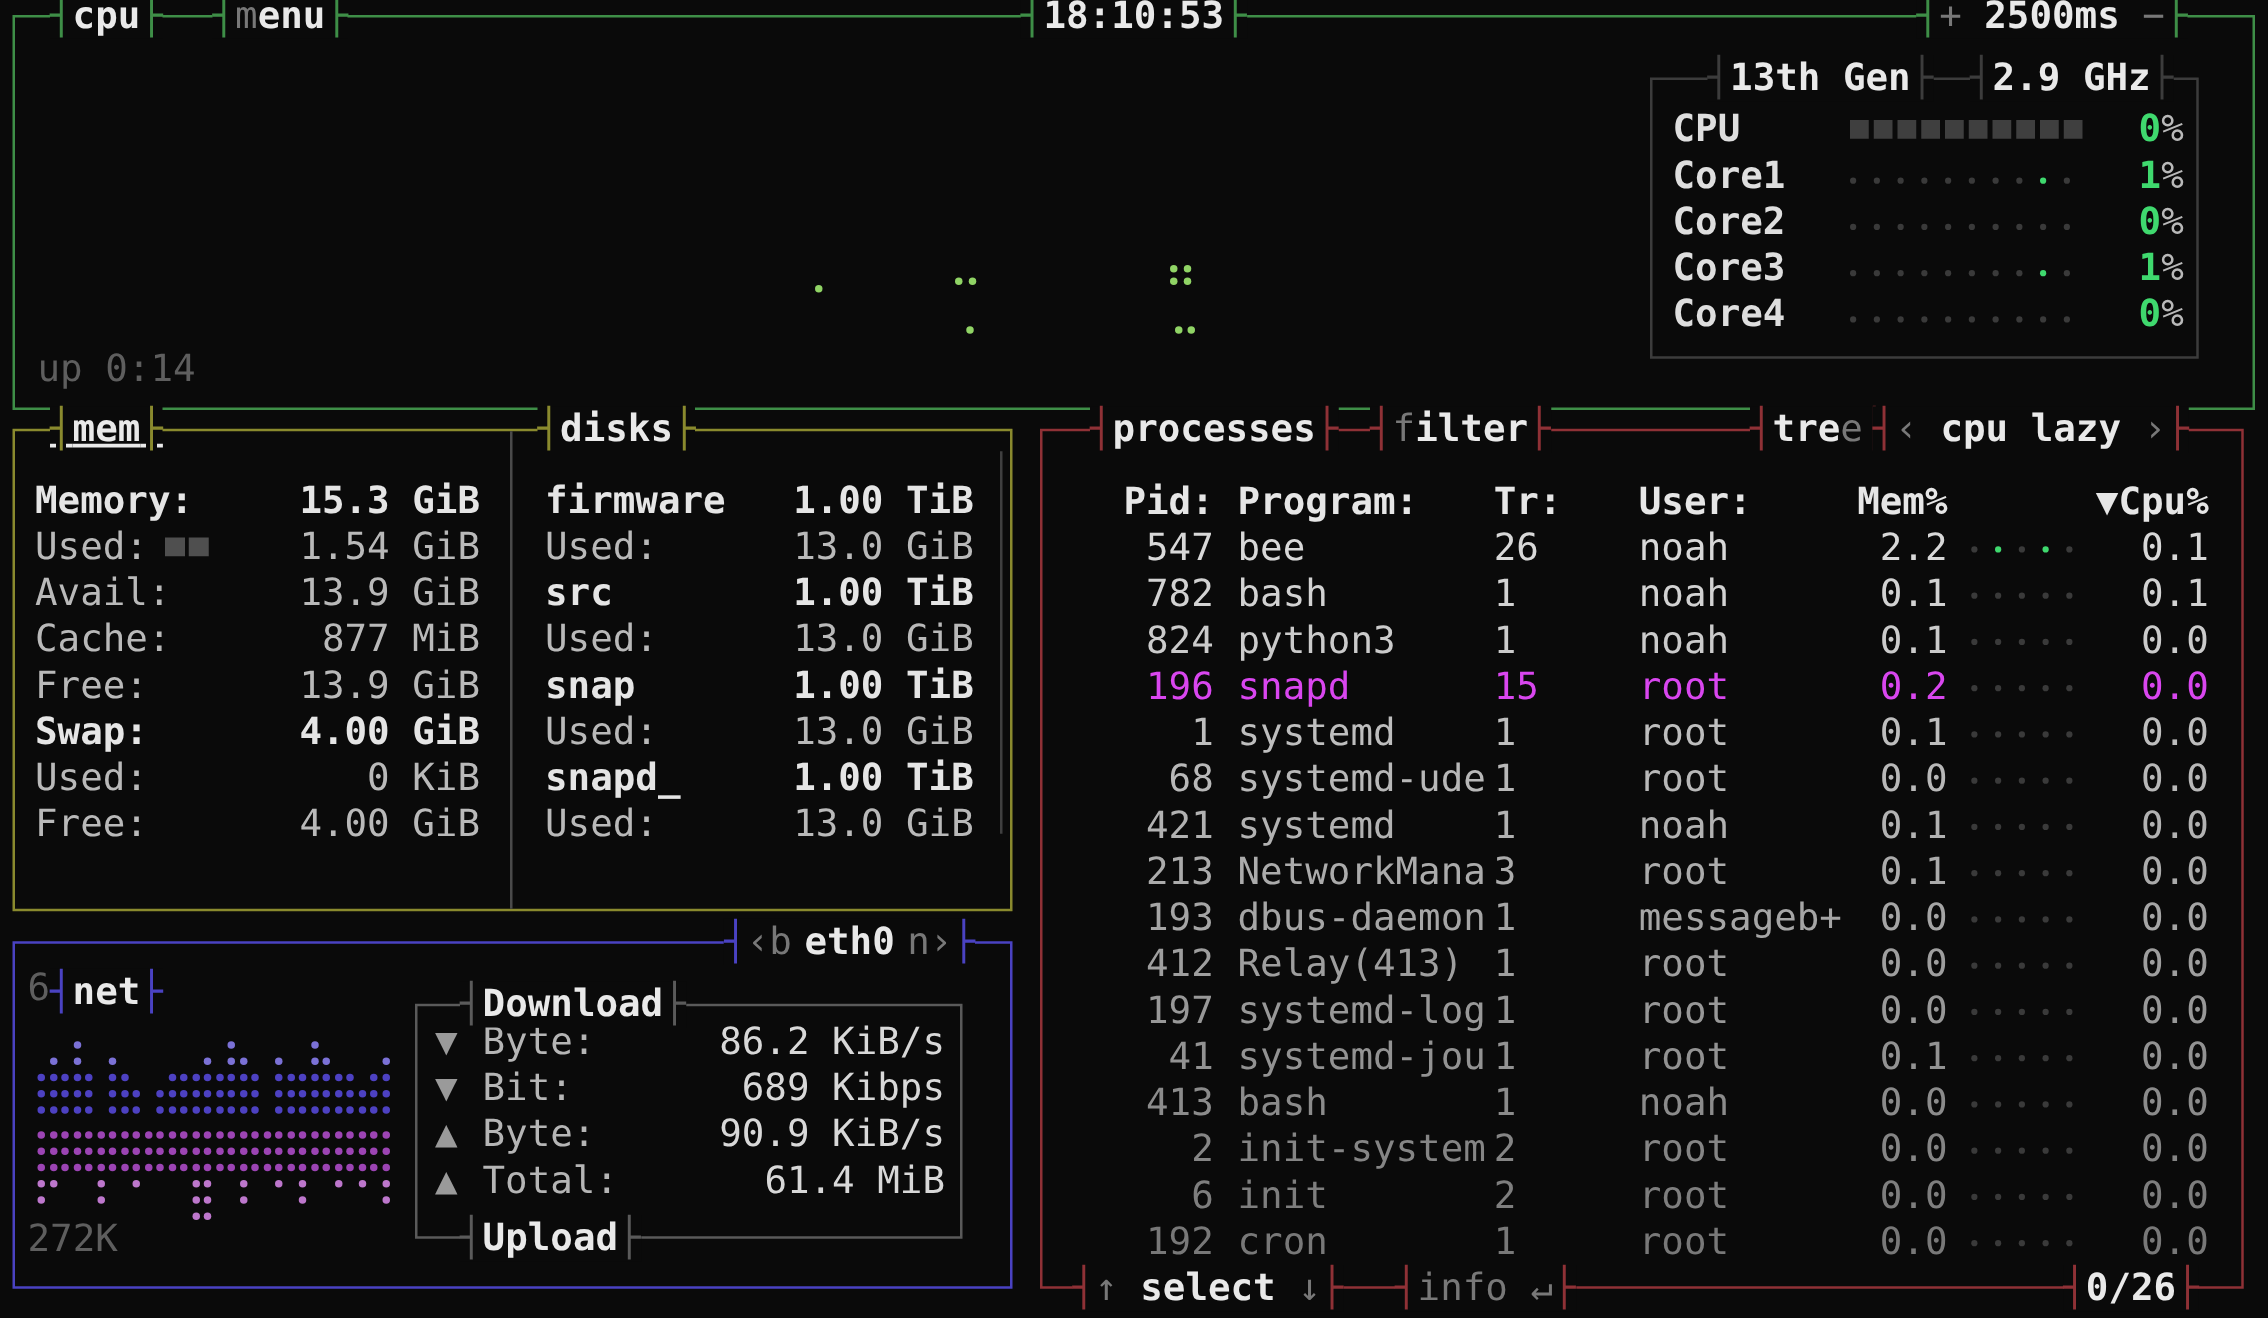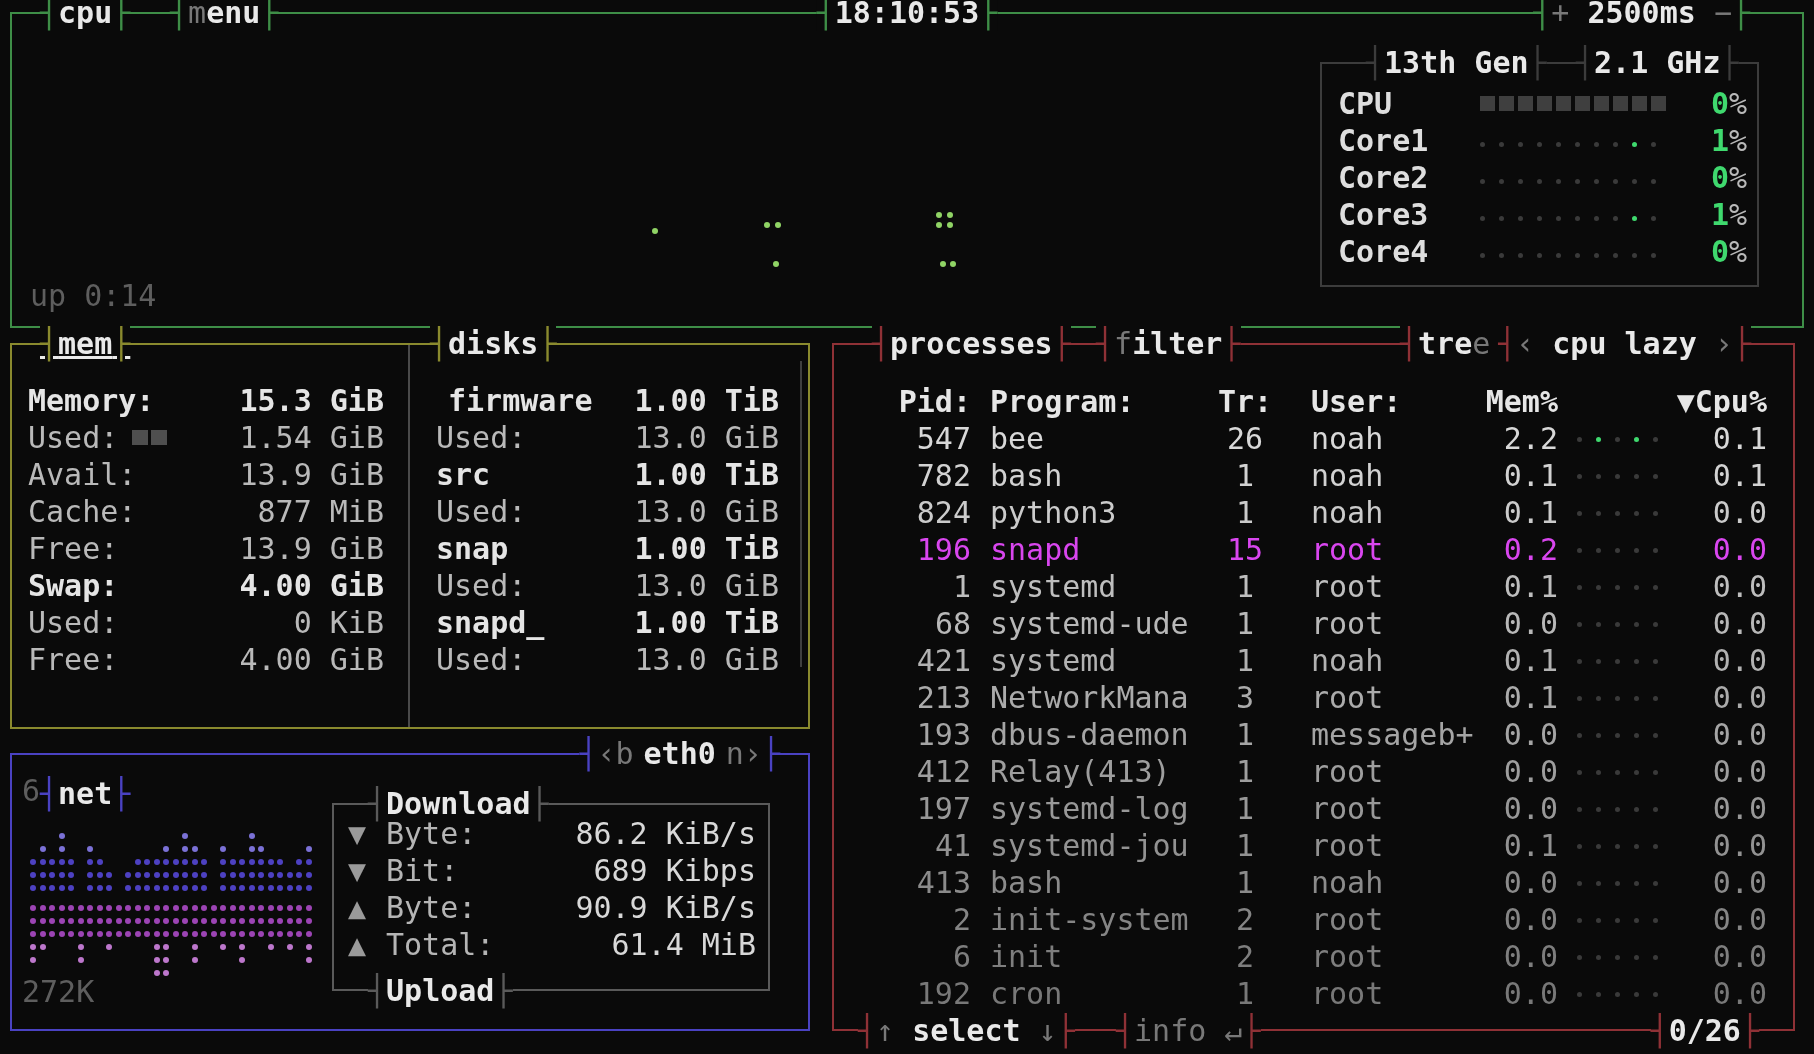--- a/index.html
+++ b/index.html
@@ -40,21 +40,21 @@
   .ndot{position:absolute;width:6px;height:6px;border-radius:50%;}
   .nsrow{position:absolute;left:0;right:0;height:37px;}
   .nsrow .arrow{position:absolute;left:14px;color:#9a9a9a;}
   .nsrow .lbl{position:absolute;left:52px;color:#b5b5b5;}
   .nsrow .val{position:absolute;right:12px;color:#d8d8d8;}
   
   .phead{position:absolute;left:0;right:0;height:37px;font-weight:bold;color:#e6e6e6;}
   .pc{position:absolute;white-space:pre;}
   .pc.pid{left:20px;width:117px;text-align:right;}
   .pc.prog{left:156px;}
-  .pc.tr{left:361px;width:100px;text-align:center;}
+  .pc.tr{left:361px;width:100px;text-align:left;}
   .pc.user{left:477px;}
   .pc.mem{left:624px;width:100px;text-align:right;}
   .pc.cpu{left:833px;width:100px;text-align:right;}
   .prow{position:absolute;left:0;right:0;height:37px;}
   .pdot{position:absolute;top:17px;width:5px;height:5px;border-radius:50%;background:#3a3a3a;}
   .pdot.on{background:#3fd96e;}
   .vline{position:absolute;width:2px;background:#4a4a4a;}
 </style>
 </head>
 <body>
@@ -77,21 +77,21 @@
         <div class="gdot" style="left: 924px; top: 208px; width: 6px; height: 6px;"></div>
         <div class="gdot" style="left: 935px; top: 208px; width: 6px; height: 6px;"></div>
         <div class="gdot" style="left: 928px; top: 247px; width: 6px; height: 6px;"></div>
         <div class="gdot" style="left: 938px; top: 247px; width: 6px; height: 6px;"></div>
       </div>
 
     <span class="abs vdim" style="left:18px;bottom:12px;">up 0:14</span>
 
     <div class="box gray" style="left:1308px;top:48px;width:435px;height:221px;">
       <span class="btitle" style="left:44px;">13th Gen</span>
-      <span class="btitle" style="left:254px;">2.1 GHz</span>
+      <span class="btitle" style="left:254px;">2.9 GHz</span>
       <div id="cpu-rows" style="position:absolute;inset:0;">
           <div class="cpurow" style="top: 21px;">
     <span class="lbl">CPU</span>
     <span class="meter">
               <div class="blk" style="left: 0px;"></div>
               <div class="blk" style="left: 19px;"></div>
               <div class="blk" style="left: 38px;"></div>
               <div class="blk" style="left: 57px;"></div>
               <div class="blk" style="left: 76px;"></div>
               <div class="blk" style="left: 95px;"></div>
@@ -205,21 +205,21 @@
         <div class="kvrow" style="top: 222px; left: 0px; right: 0px;">
     <span class="lbl">Used:</span>
     <span class="val">0 KiB</span>
   </div>
         <div class="kvrow" style="top: 259px; left: 0px; right: 0px;">
     <span class="lbl">Free:</span>
     <span class="val">4.00 GiB</span>
   </div>
       </div>
     <div id="disk-rows" style="position:absolute;left:424px;top:37px;width:343px;bottom:0;">
-        <div class="kvrow bold" style="top: 0px; left: 12px; right: 0px;">
+        <div class="kvrow bold" style="top: 0px; left: 0px; right: 0px;">
     <span class="lbl">firmware</span>
     <span class="val">1.00 TiB</span>
   </div>
         <div class="kvrow" style="top: 37px; left: 0px; right: 0px;">
     <span class="lbl">Used:</span>
     <span class="val">13.0 GiB</span>
   </div>
         <div class="kvrow bold" style="top: 74px; left: 0px; right: 0px;">
     <span class="lbl">src</span>
     <span class="val">1.00 TiB</span>

